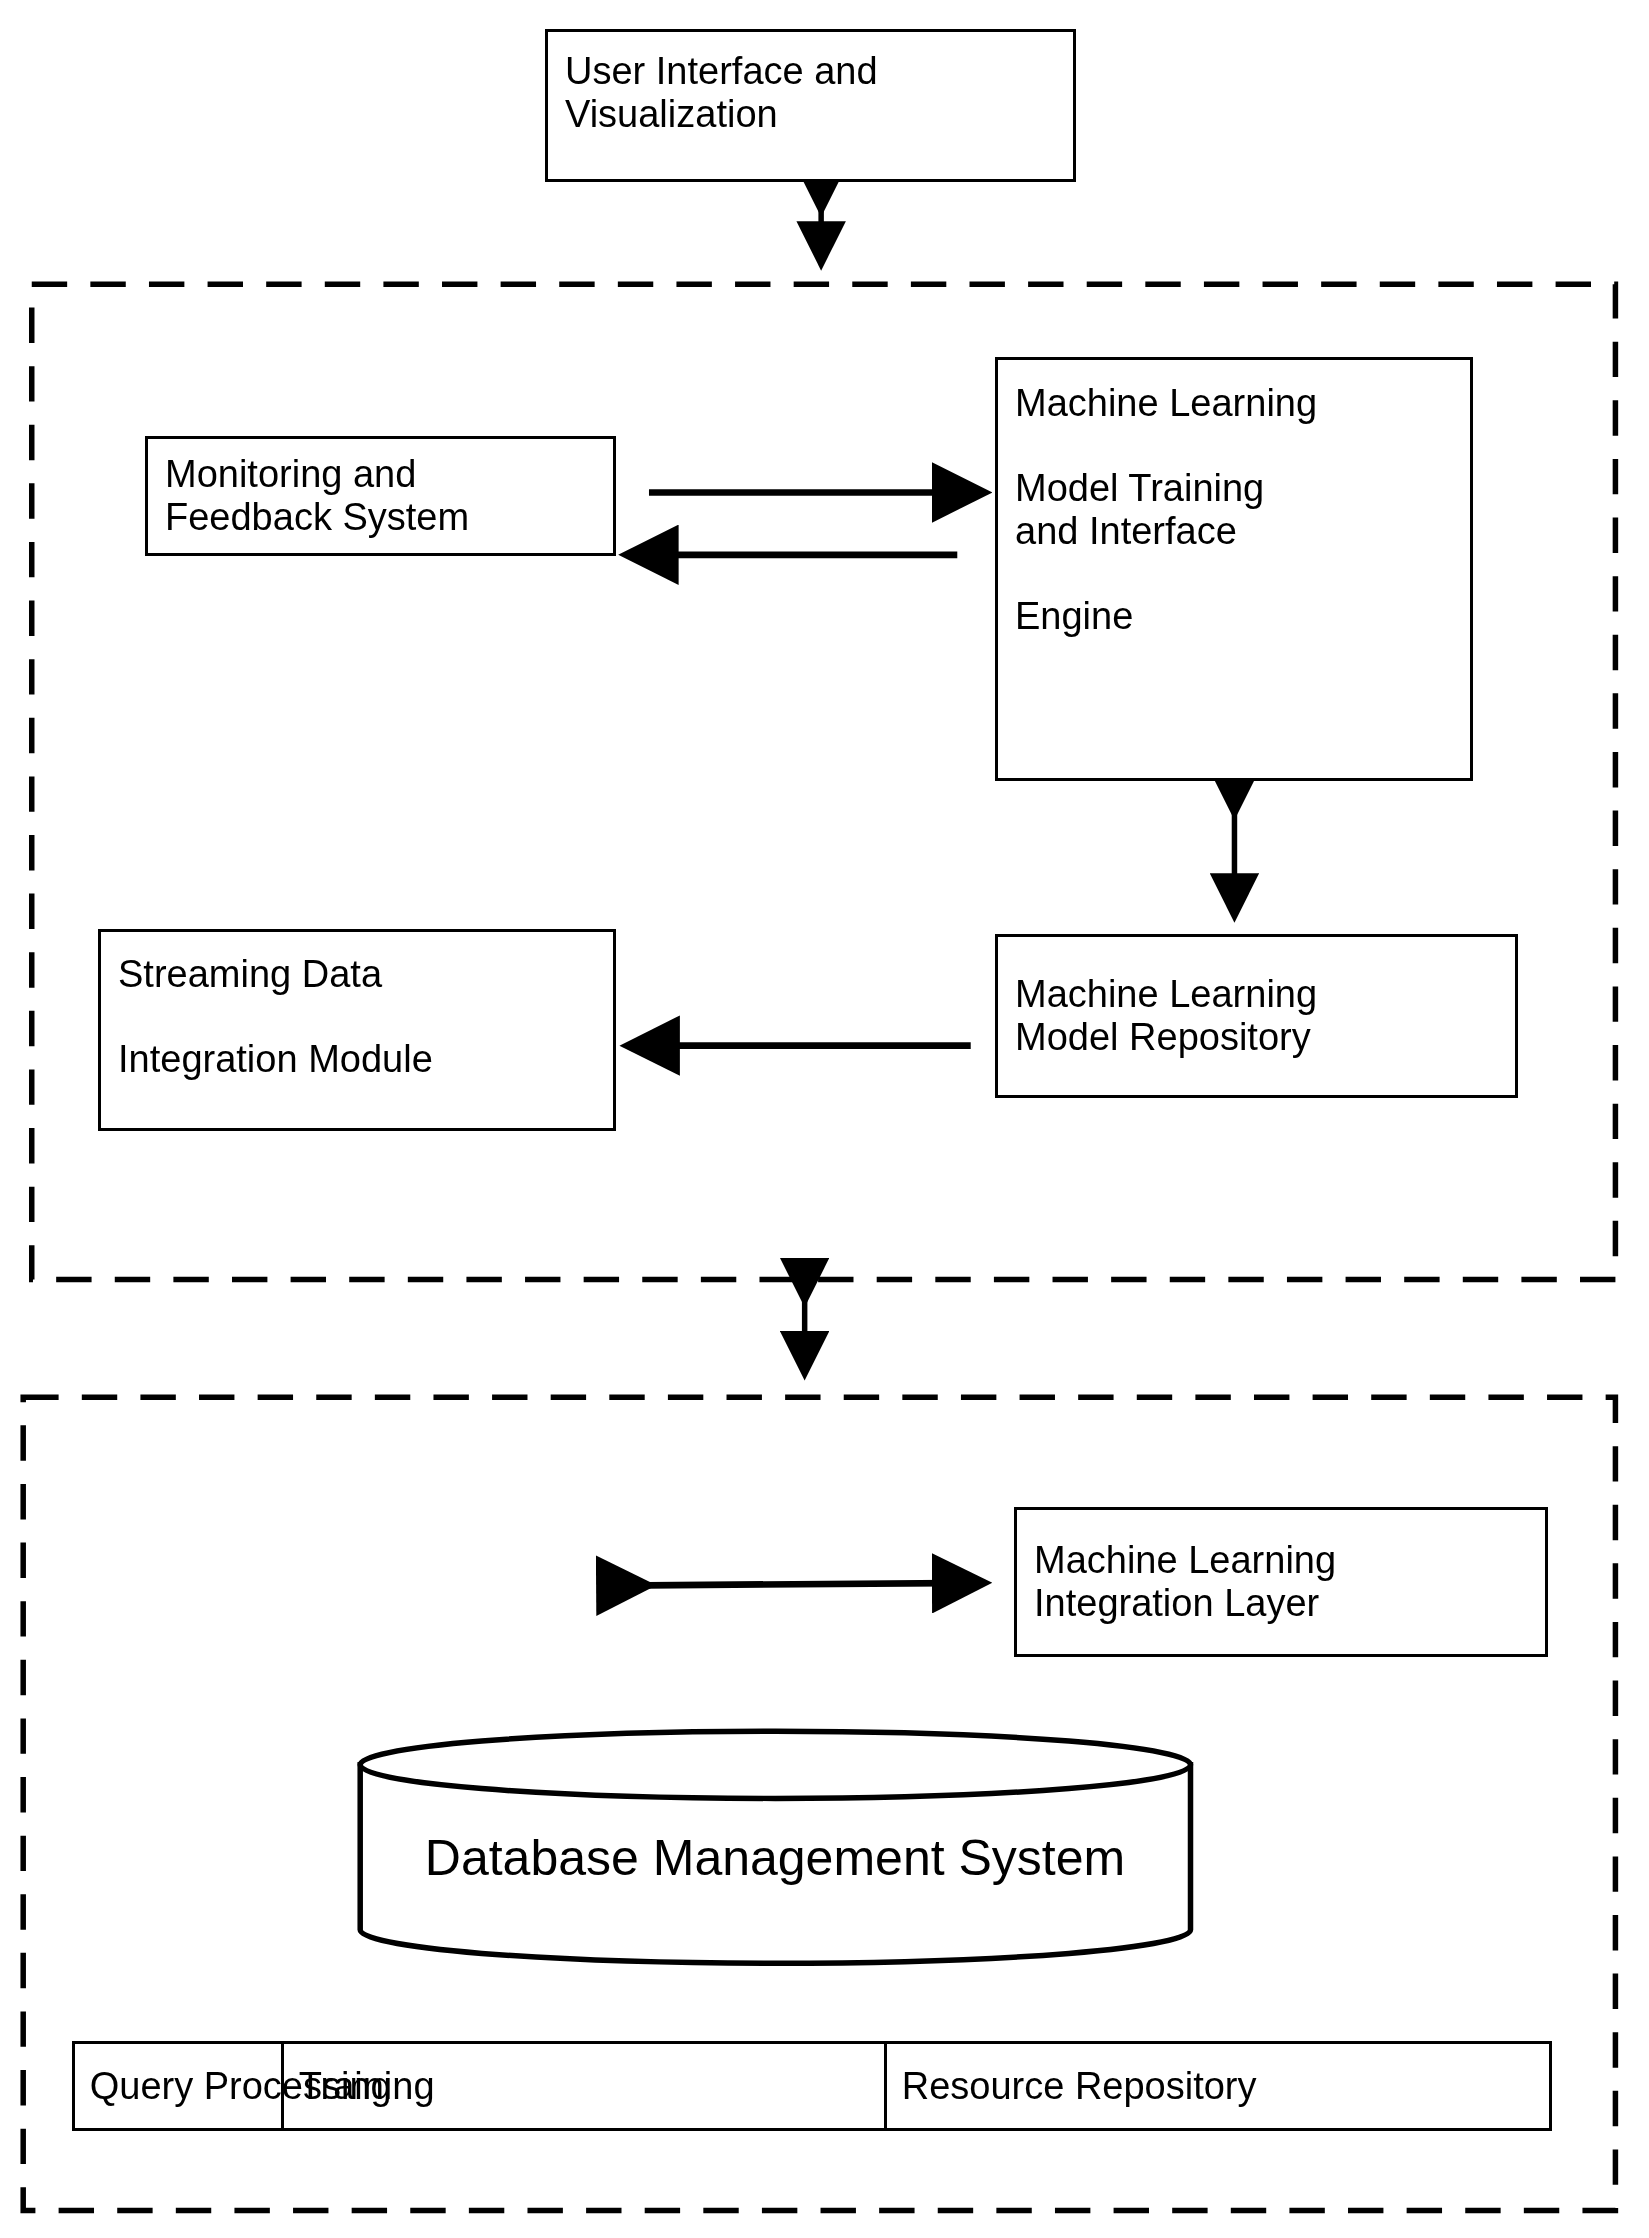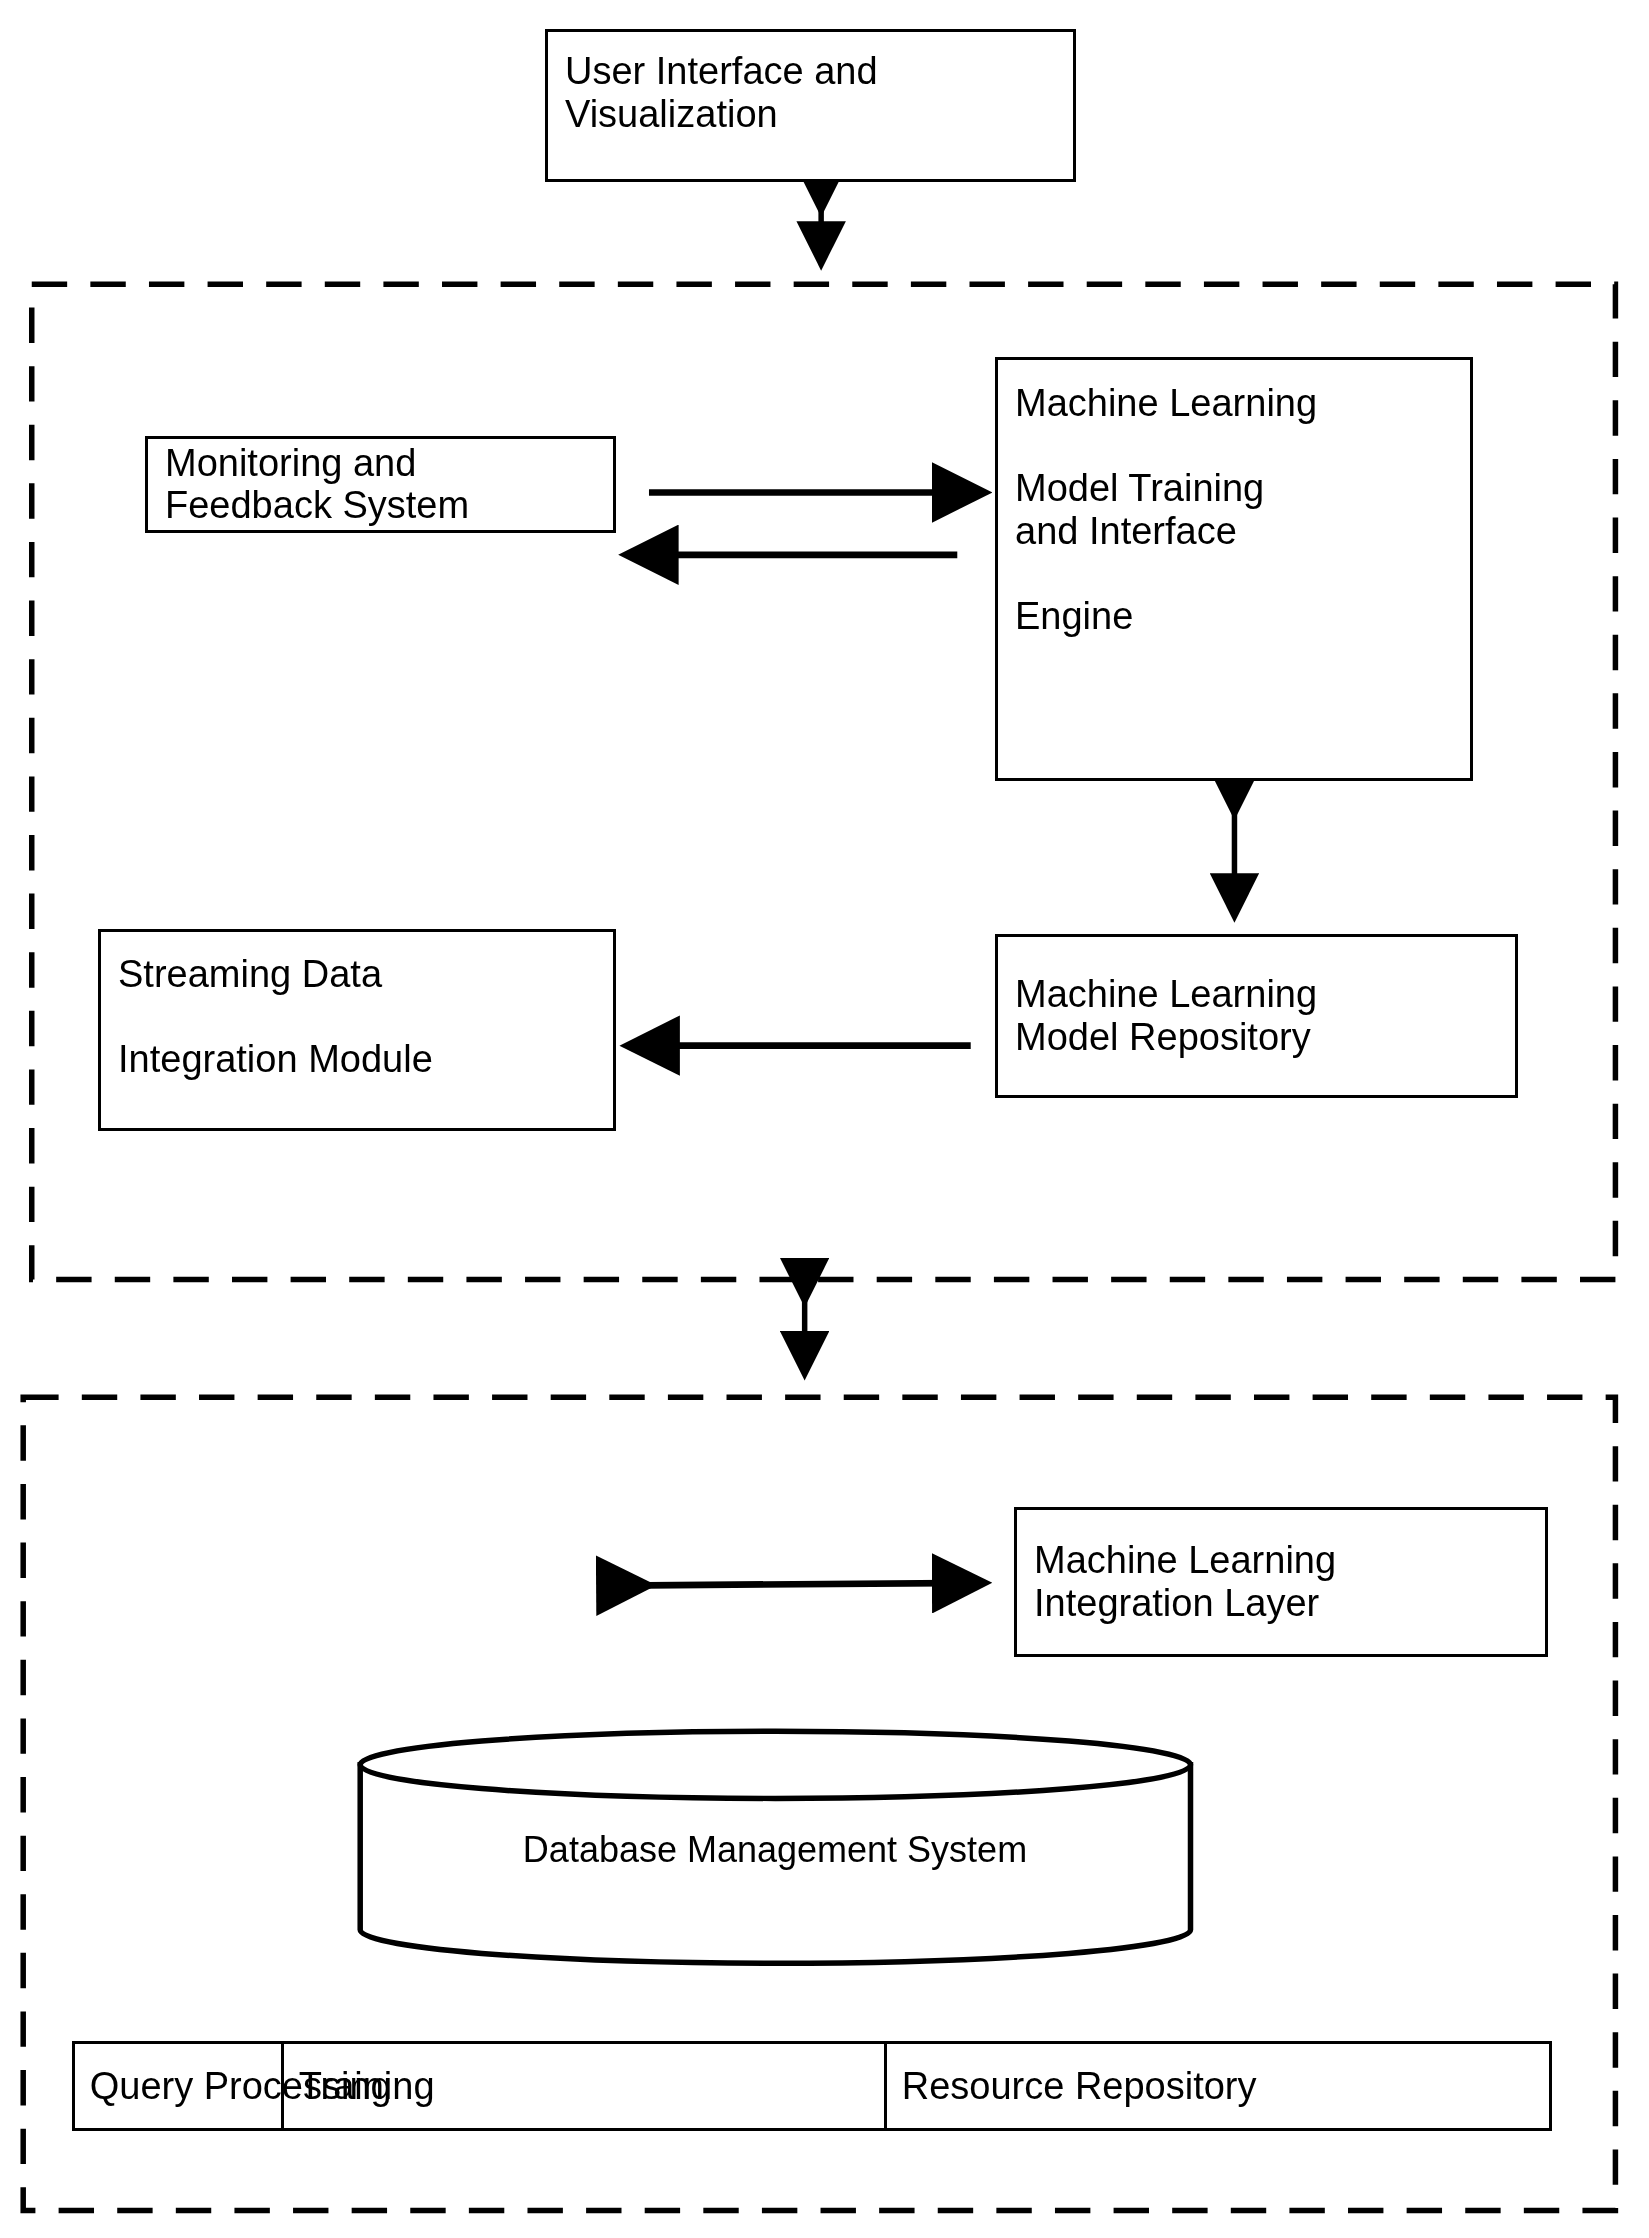--- a/index.html
+++ b/index.html
@@ -3,21 +3,21 @@
 <meta charset="utf-8">
 <style>
   html,body{margin:0;padding:0;background:#ffffff;}
   body{font-family:"Liberation Sans", sans-serif;}
   #page{position:relative;width:1649px;height:2239px;background:#fff;overflow:hidden;text-decoration:underline;}
   svg.layer{position:absolute;left:0;top:0;width:1649px;height:2239px;}
   .node{position:absolute;box-sizing:border-box;border:3.1px solid #000;background:#fff;}
   .node .txt{position:absolute;left:17px;right:8.5px;color:#000;font-size:38px;line-height:1.12;white-space:pre-wrap;}
   .vtop{top:18.3px;}
   .vmid{top:50%;transform:translateY(-50%);}
-  .cyl-label{position:absolute;width:100%;text-align:center;font-size:36px;color:#000;}
+  .cyl-label{position:absolute;width:100%;text-align:center;font-size:50px;color:#000;}
   .cell-txt{position:absolute;left:14.7px;top:50%;transform:translateY(-50%);font-size:38px;color:#000;white-space:nowrap;}
   .divider{position:absolute;top:0;bottom:0;width:3.1px;background:#000;}
 </style>
 </head>
 <body>
 
 <div id="page">
 
   <svg class="layer" viewBox="0 0 2701 3666">
     <defs>
@@ -51,21 +51,21 @@
       <path d="M590,2890 L590,3160 A 680 55 0 0 0 1950 3160 L1950,2890 Z" fill="#fff" stroke="#000" stroke-width="9"></path>
       <ellipse cx="1270" cy="2890" rx="680" ry="55" fill="#fff" stroke="#000" stroke-width="9"></ellipse>
     </g>
   </svg>
 
   <div class="node" style="left:545px;top:29px;width:531px;height:153px;">
     <div class="txt vtop">User Interface and
 Visualization</div>
   </div>
 
-  <div class="node" style="left:145px;top:436px;width:471px;height:97px;">
+  <div class="node" style="left:145px;top:436px;width:471px;height:120px;">
     <div class="txt vmid">Monitoring and
 Feedback System</div>
   </div>
 
   <div class="node" style="left:995px;top:357px;width:478px;height:424px;">
     <div class="txt vtop" style="top:22px;">Machine Learning
 
 Model Training
 and Interface
 

